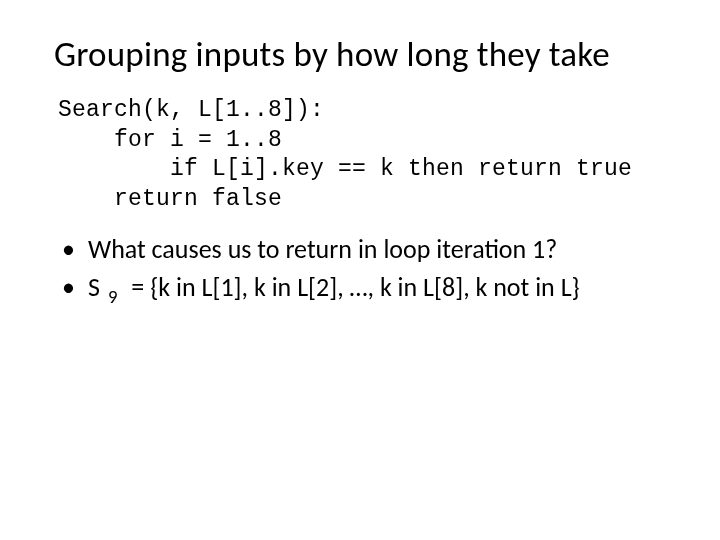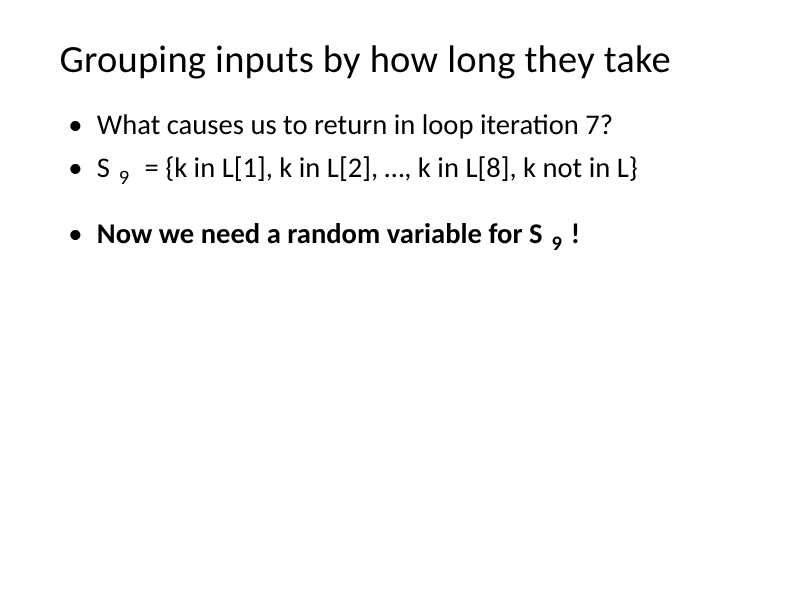--- a/index.html
+++ b/index.html
@@ -12,22 +12,23 @@
   .bullets li::before { content: "•"; position: absolute; left: 4px; top: 0; font-size: 26px; }
   .sub { font-size: 0.72em; vertical-align: sub; line-height: 0; }
   .bold { font-weight: 700; }
 </style>
 </head>
 <body>
 
 <div class="slide">
   <h1 class="title">Grouping inputs by how long they take</h1>
 
+  <div class="code"><span>Search(k, L[1..8]):</span>
+<span>    for i = 1..8</span>
+<span>        if L[i].key == k then return true</span>
+<span>    return false</span></div>
 
   <ul class="bullets">
-    <li><span>What causes us to return in loop iteration 7?</span></li>
+    <li><span>What causes us to return in loop iteration 1?</span></li>
     <li><span>S</span><span class="sub">9</span><span> = {k in L[1], k in L[2], …, k in L[8], k not in L}</span></li>
   </ul>
 
-  <ul class="bullets">
-    <li><span class="bold">Now we need a random variable for S</span><span class="bold sub">9</span><span class="bold">!</span></li>
-  </ul>
 </div>
 
 </body></html>

